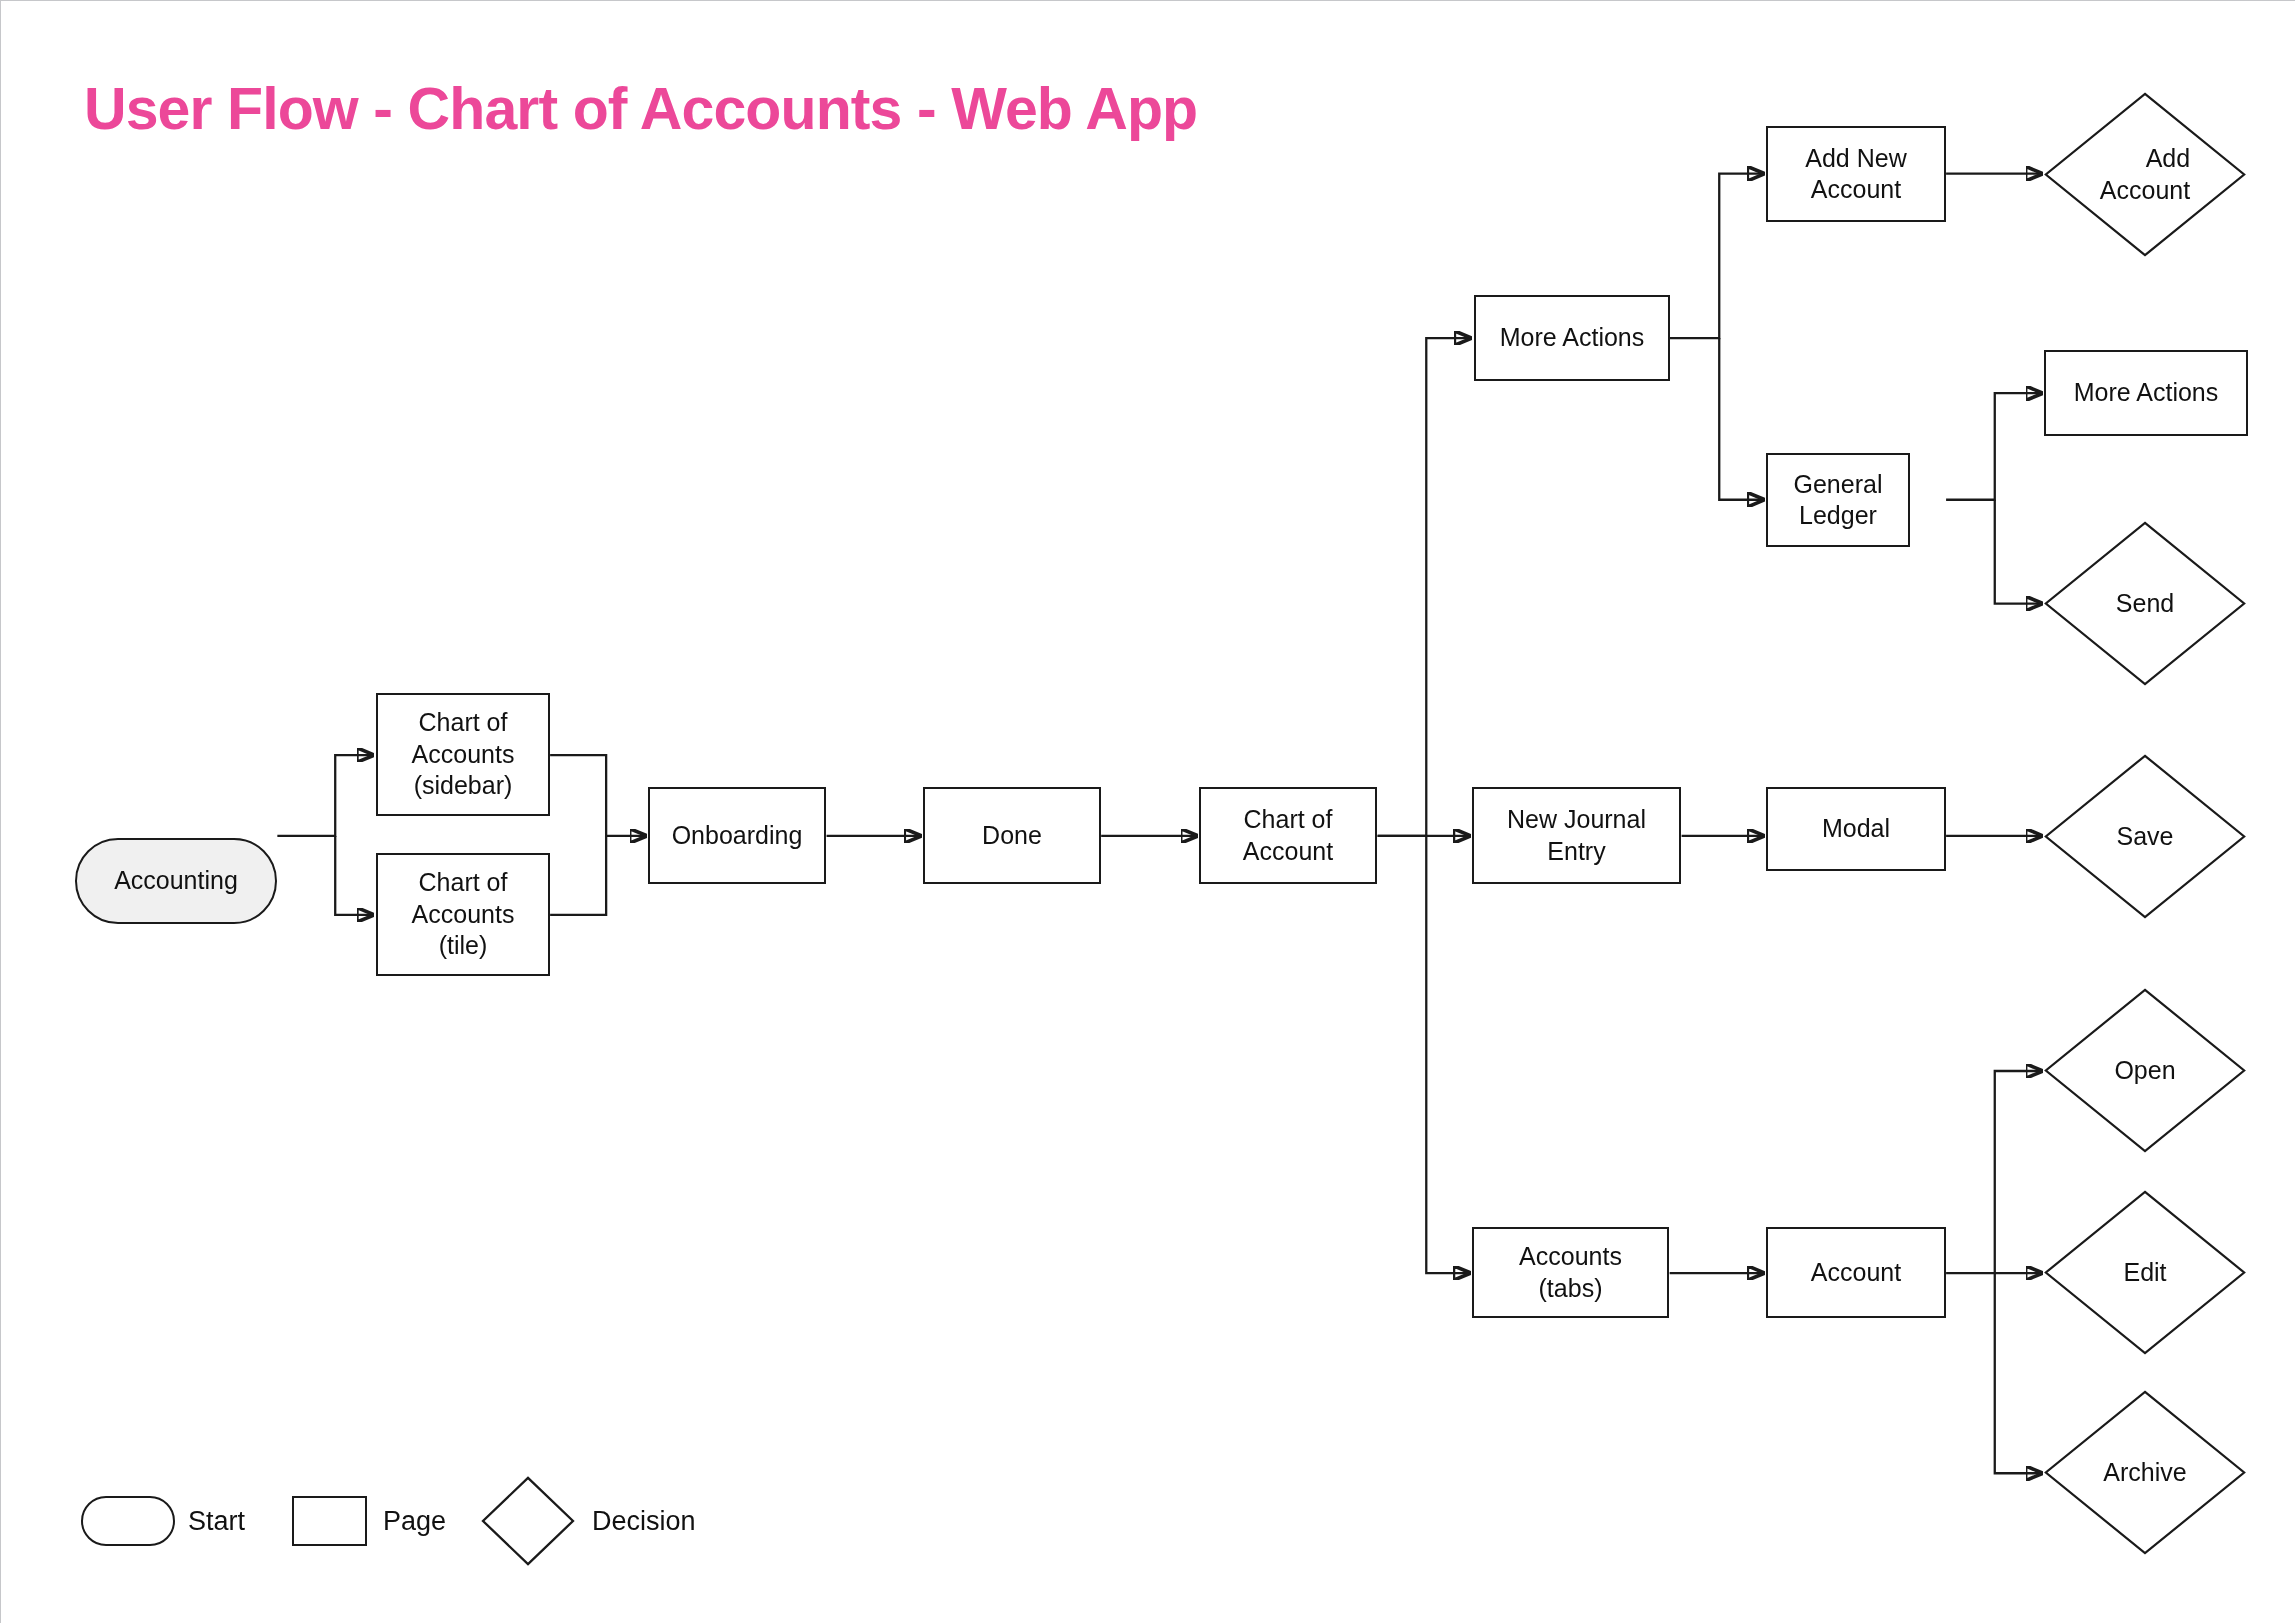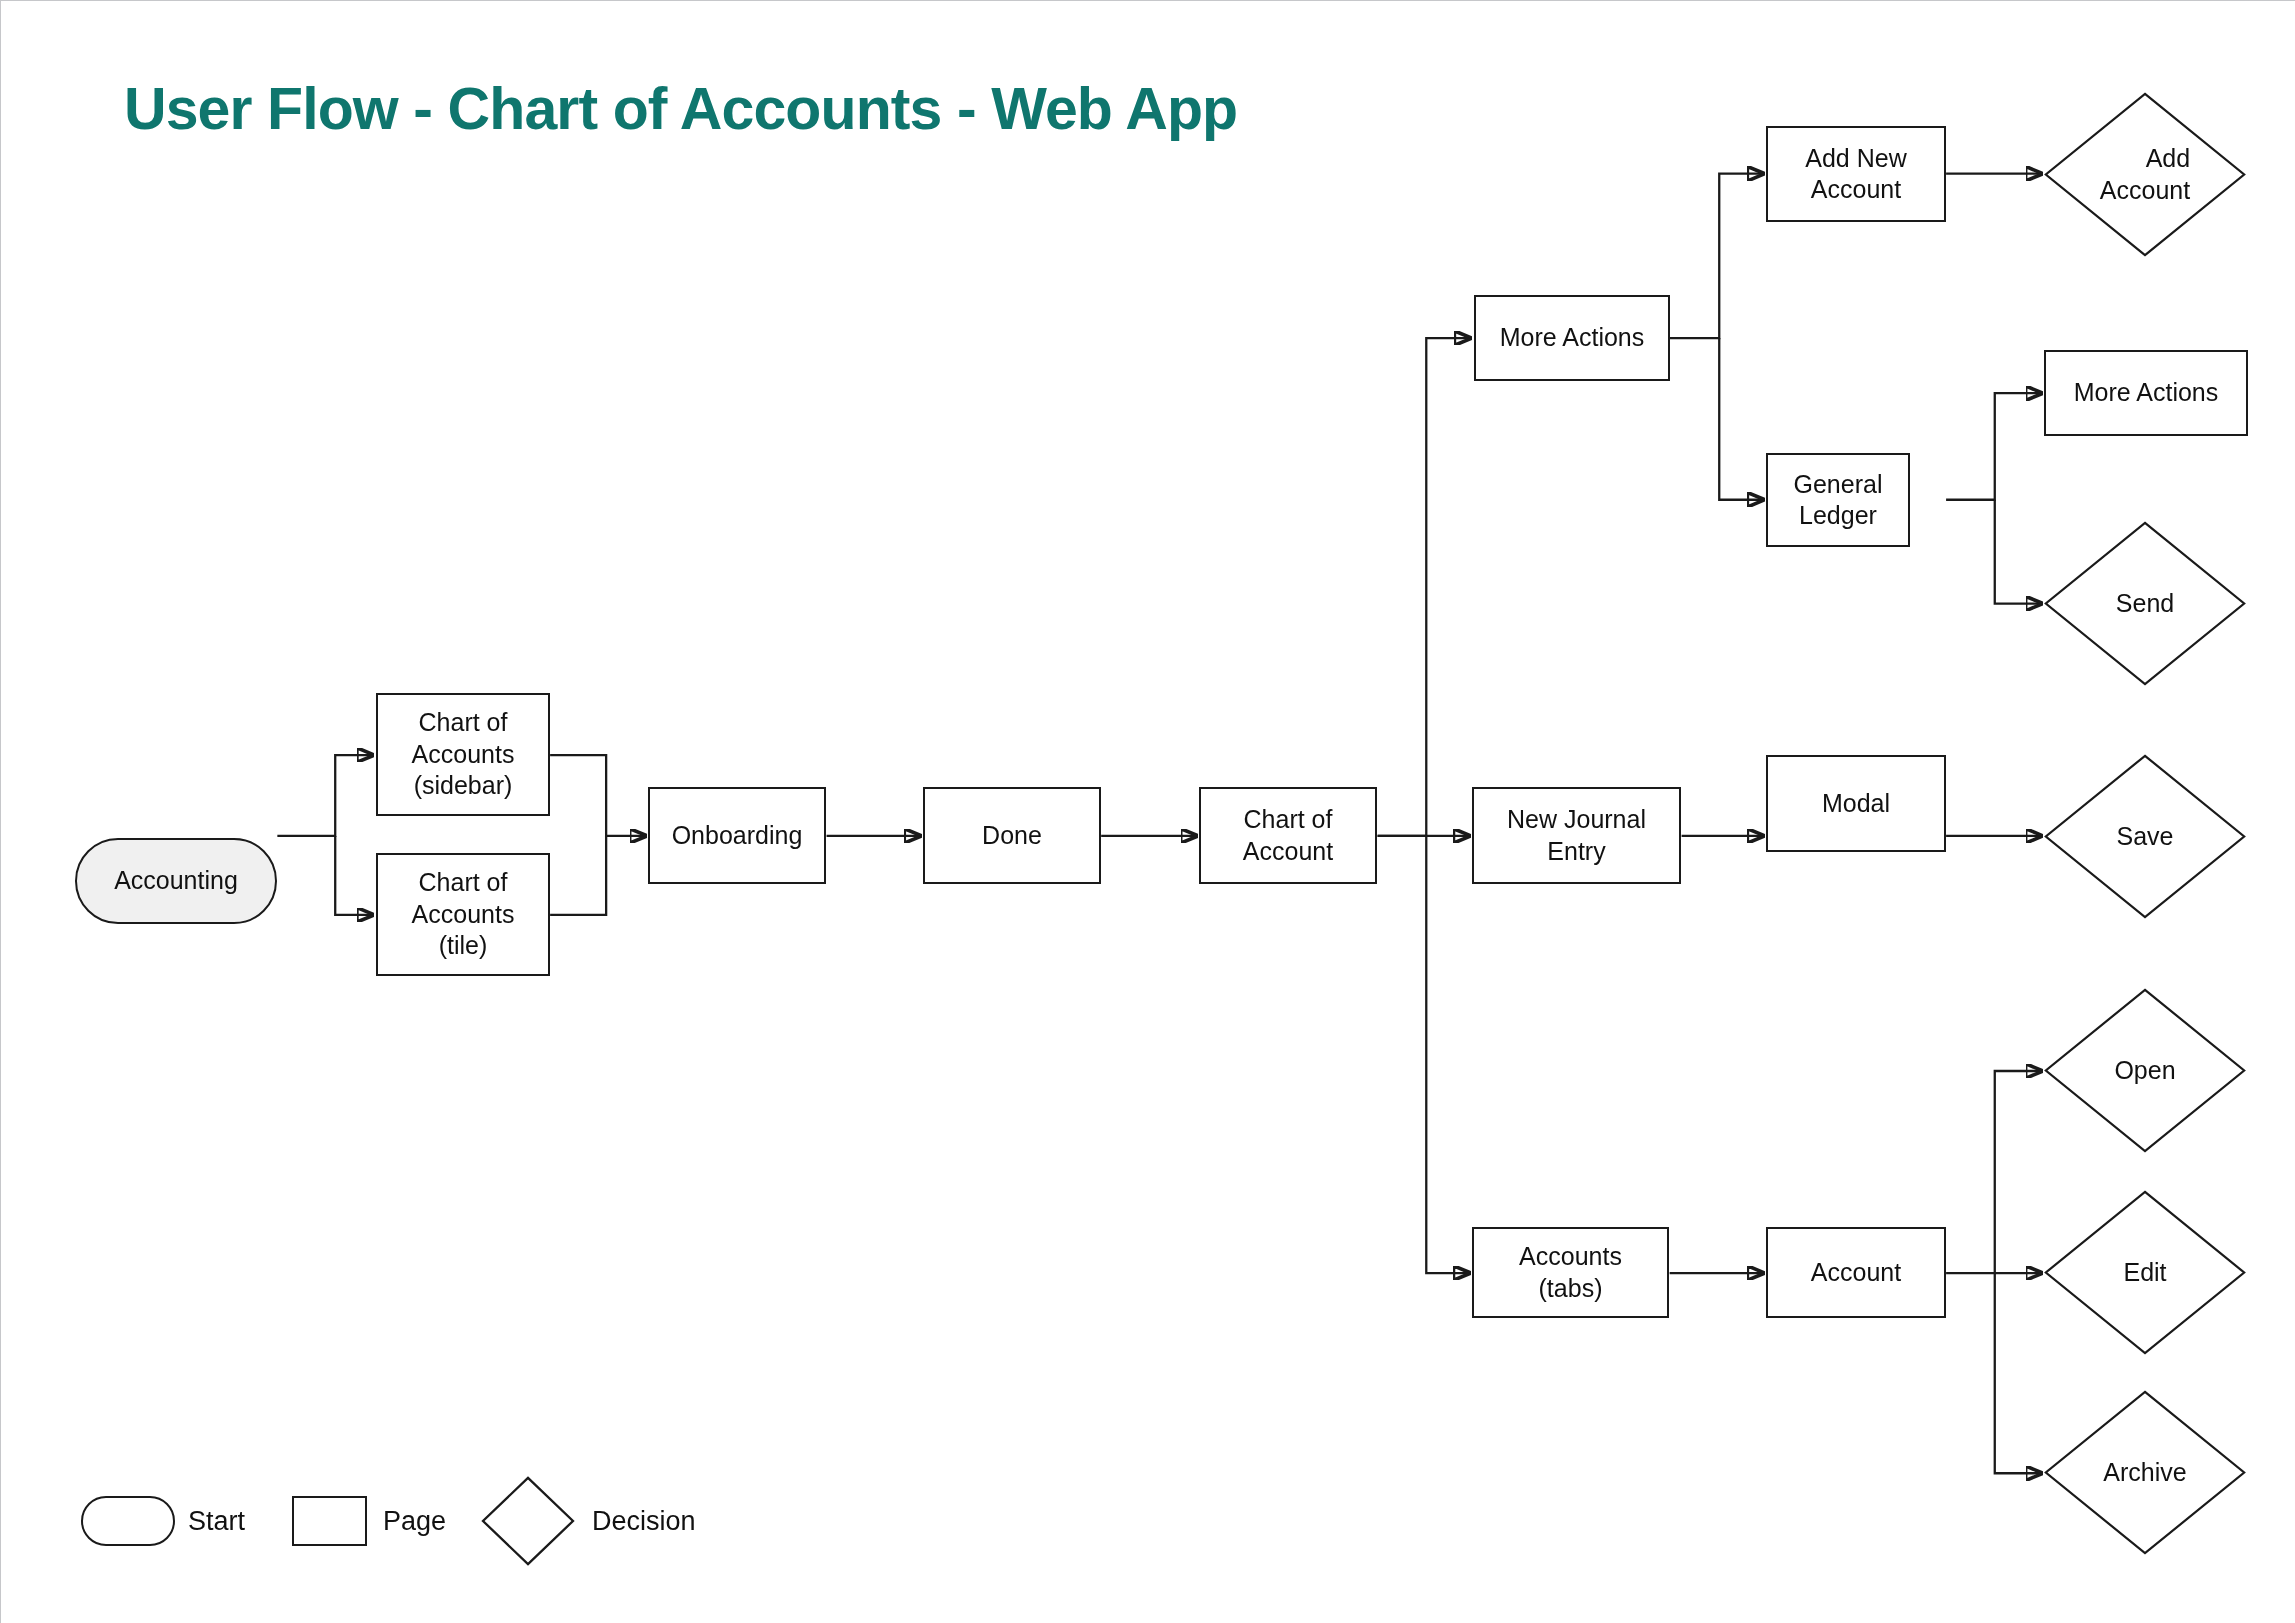--- a/index.html
+++ b/index.html
@@ -7,21 +7,21 @@
     width:2296px;height:1624px;position:relative;background:#ffffff;
     font-family:"Liberation Sans","DejaVu Sans",sans-serif;color:#111111;
     overflow:hidden;
   }
   .page-frame{
     position:absolute;inset:0;border:1.8px solid #c6c7ca;box-sizing:border-box;
     pointer-events:none;
   }
   .title{
     position:absolute;left:84px;top:77px;font-size:59px;font-weight:700;
-    color:#0f766e;letter-spacing:-0.9px;line-height:1.1;white-space:nowrap;margin-left:40px;
+    color:#ec4899;letter-spacing:-0.9px;line-height:1.1;white-space:nowrap;
   }
   .edges{position:absolute;left:0;top:0;}
   .edges path{stroke:#1a1a1a;stroke-width:2.5;fill:none;}
   .node{
     position:absolute;box-sizing:border-box;display:flex;align-items:center;
     justify-content:center;text-align:center;font-size:25px;line-height:1.26;
     white-space:pre-line;
   }
   .page-node{background:#ffffff;border:2.8px solid #1a1a1a;}
   .start-node{background:#f0f0f0;border:2.8px solid #1a1a1a;border-radius:46px;}
@@ -117,21 +117,21 @@
   <span class="nlabel">General
 Ledger</span>
 </div>
 <div class="node page-node" style="left:2044px;top:350px;width:204px;height:86px">
   <span class="nlabel">More Actions</span>
 </div>
 <div class="node page-node" style="left:1472px;top:787px;width:209px;height:97px">
   <span class="nlabel">New Journal
 Entry</span>
 </div>
-<div class="node page-node" style="left:1766px;top:755px;width:180px;height:97px">
+<div class="node page-node" style="left:1766px;top:787px;width:180px;height:84px">
   <span class="nlabel">Modal</span>
 </div>
 <div class="node page-node" style="left:1472px;top:1227px;width:197px;height:91px">
   <span class="nlabel">Accounts
 (tabs)</span>
 </div>
 <div class="node page-node" style="left:1766px;top:1227px;width:180px;height:91px">
   <span class="nlabel">Account</span>
 </div>
 

